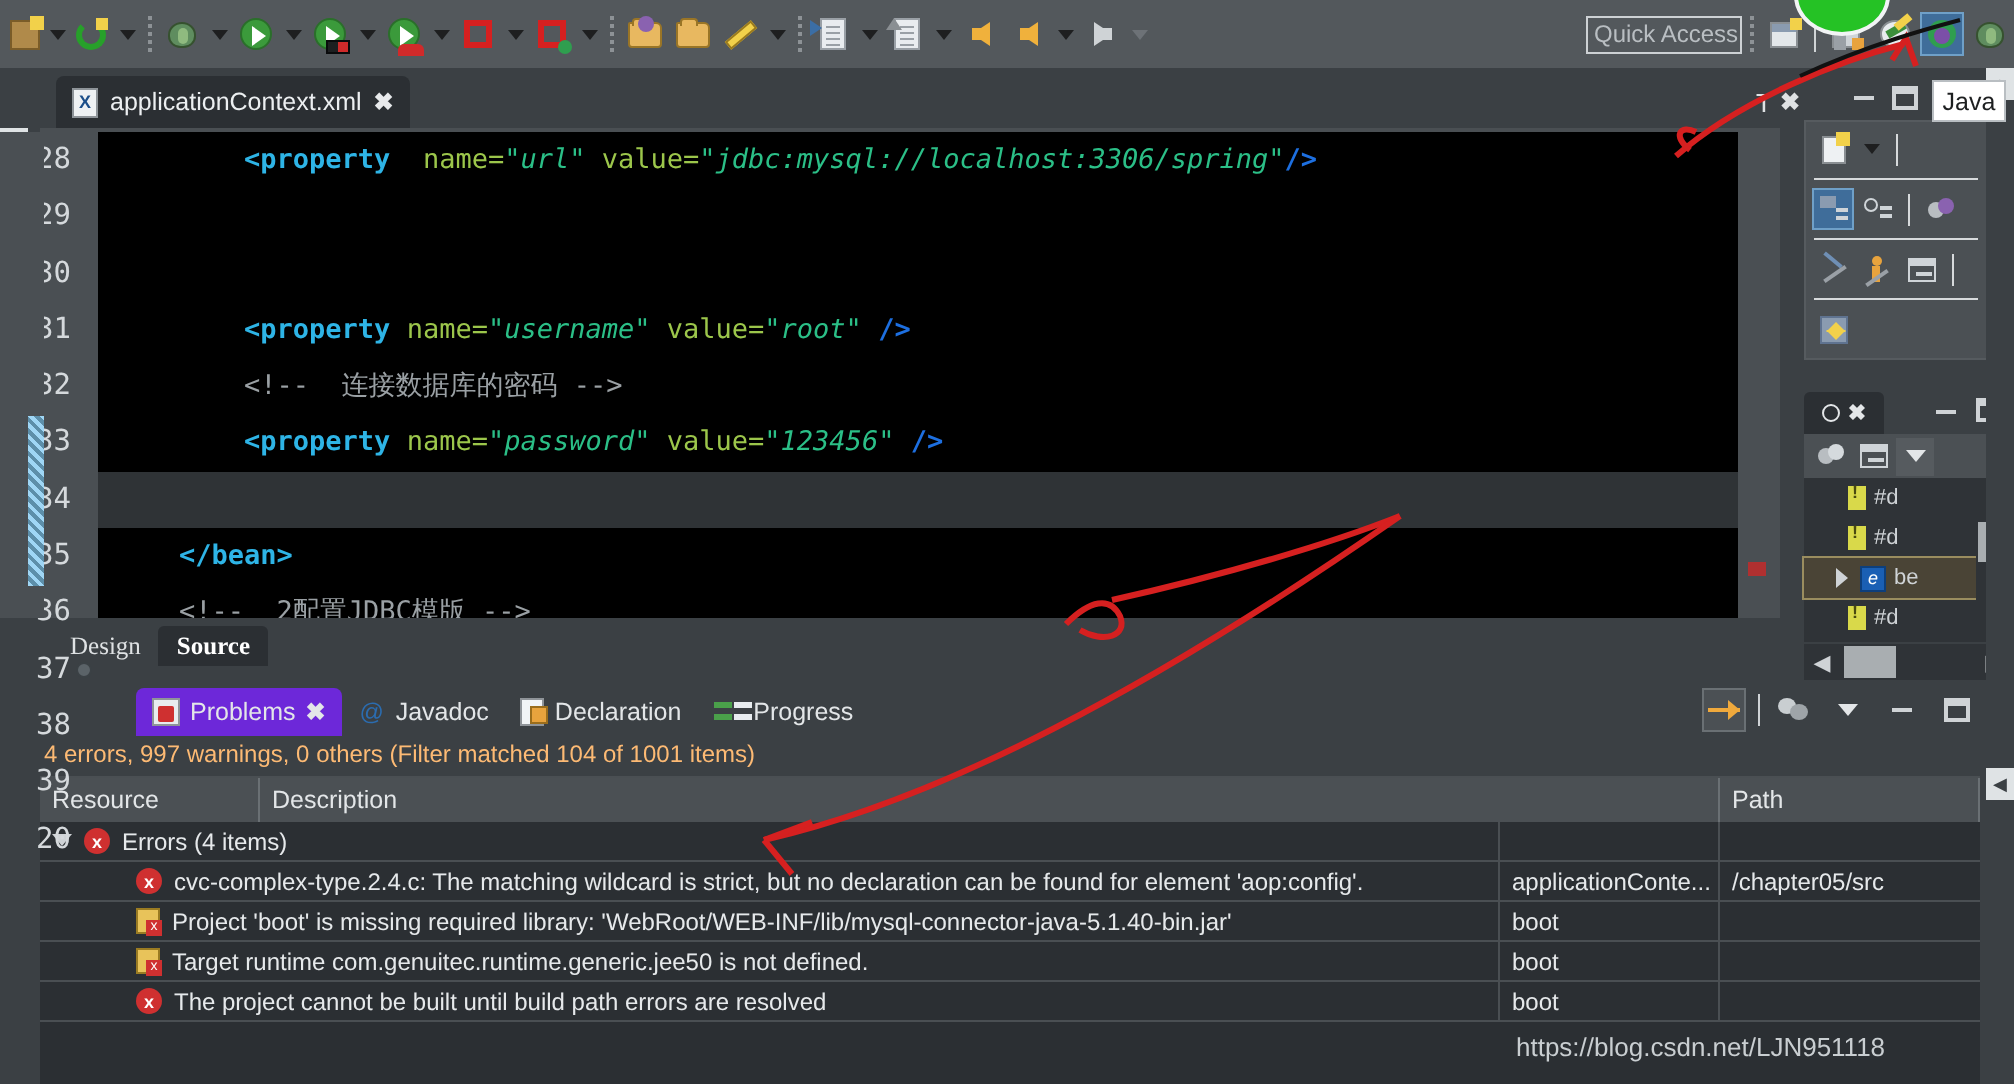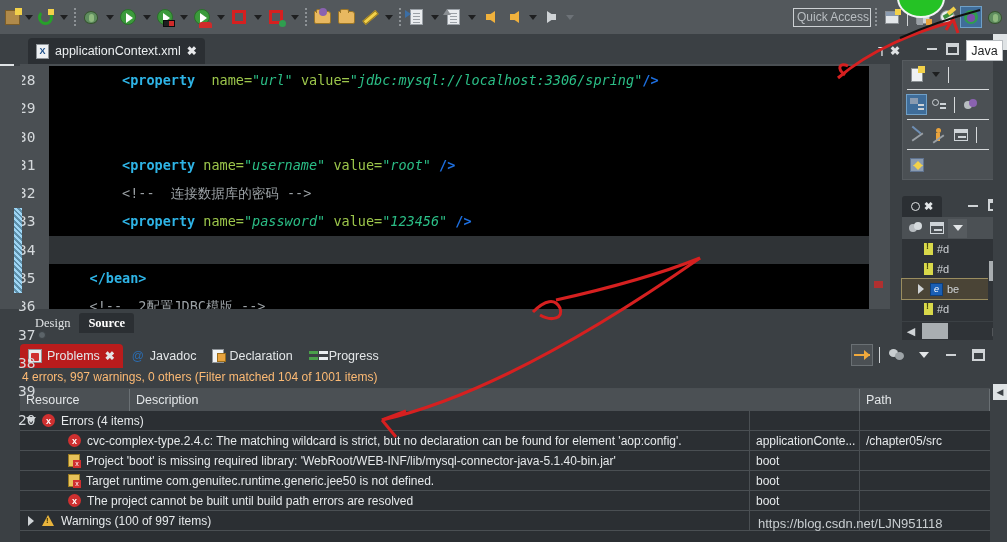--- a/index.html
+++ b/index.html
@@ -174,21 +174,21 @@
   #sp2-hscroll .a { width:18px;height:18px;display:flex;align-items:center;justify-content:center;
                     color:#cfd3d6;font-size:11px; }
   #sp2-hscroll .t { width:26px;height:16px;background:#a9aeb1;margin-left:2px; }
   #sp2-hscroll .a.right { margin-left:auto; }
 
   
   #problems { position:absolute; left:20px; top:340px; width:970px; height:202px; background:#3b4044; }
   #pv-tabs { position:absolute; left:0; top:4px; height:24px; display:flex; align-items:center; gap:0; }
   .pv-tab { height:24px; padding:0 8px; display:flex; align-items:center; gap:5px;
             font-size:12.5px; color:#e3e6e8; }
-  .pv-tab.active { background:#b91c1c; border-radius:4px 4px 0 0; }
+  .pv-tab.active { background:#6d28d9; border-radius:4px 4px 0 0;margin-left:48px; }
   .pv-tab .x { font-weight:bold; font-size:12px; }
   .ico-problems { width:14px;height:14px;background:#e8ecef;border:1px solid #8f9499;position:relative; }
   .ico-problems::after{content:"";position:absolute;left:2px;bottom:1px;width:8px;height:8px;
                        background:#cf3030;border-radius:1px;}
   .ico-javadoc { width:14px;height:14px;color:#2b6cb0;font-size:12px;display:flex;align-items:center;
                  justify-content:center; }
   .ico-decl { width:12px;height:14px;background:#f1f4f6;border:1px solid #8f9499;position:relative; }
   .ico-decl::after{content:"";position:absolute;right:-3px;bottom:0px;width:7px;height:7px;background:#e8a33d;
                    border:1px solid #9a6d1c;}
   .ico-progress { width:15px;height:13px;position:relative; }
@@ -641,29 +641,20 @@
           <div class="cp"></div>
         </div>
         <div class="pv-row">
           <div class="cd ind2">
             <span class="err-ico">x</span>
             <span>The project cannot be built until build path errors are resolved</span>
           </div>
           <div class="cr">boot</div>
           <div class="cp"></div>
         </div>
-        <div class="pv-row">
-          <div class="cd ind0">
-            <span class="twisty closed"></span>
-            <span class="warn-ico"></span>
-            <span>Warnings (100 of 997 items)</span>
-          </div>
-          <div class="cr"></div>
-          <div class="cp"></div>
-        </div>
       </div>
   </div>
 </div>
 
 <div id="right-edge-scroll">
   <div class="a1">▲</div>
   <div class="a2">◀</div>
 </div>
 
 <div id="watermark">https://blog.csdn.net/LJN951118</div>

